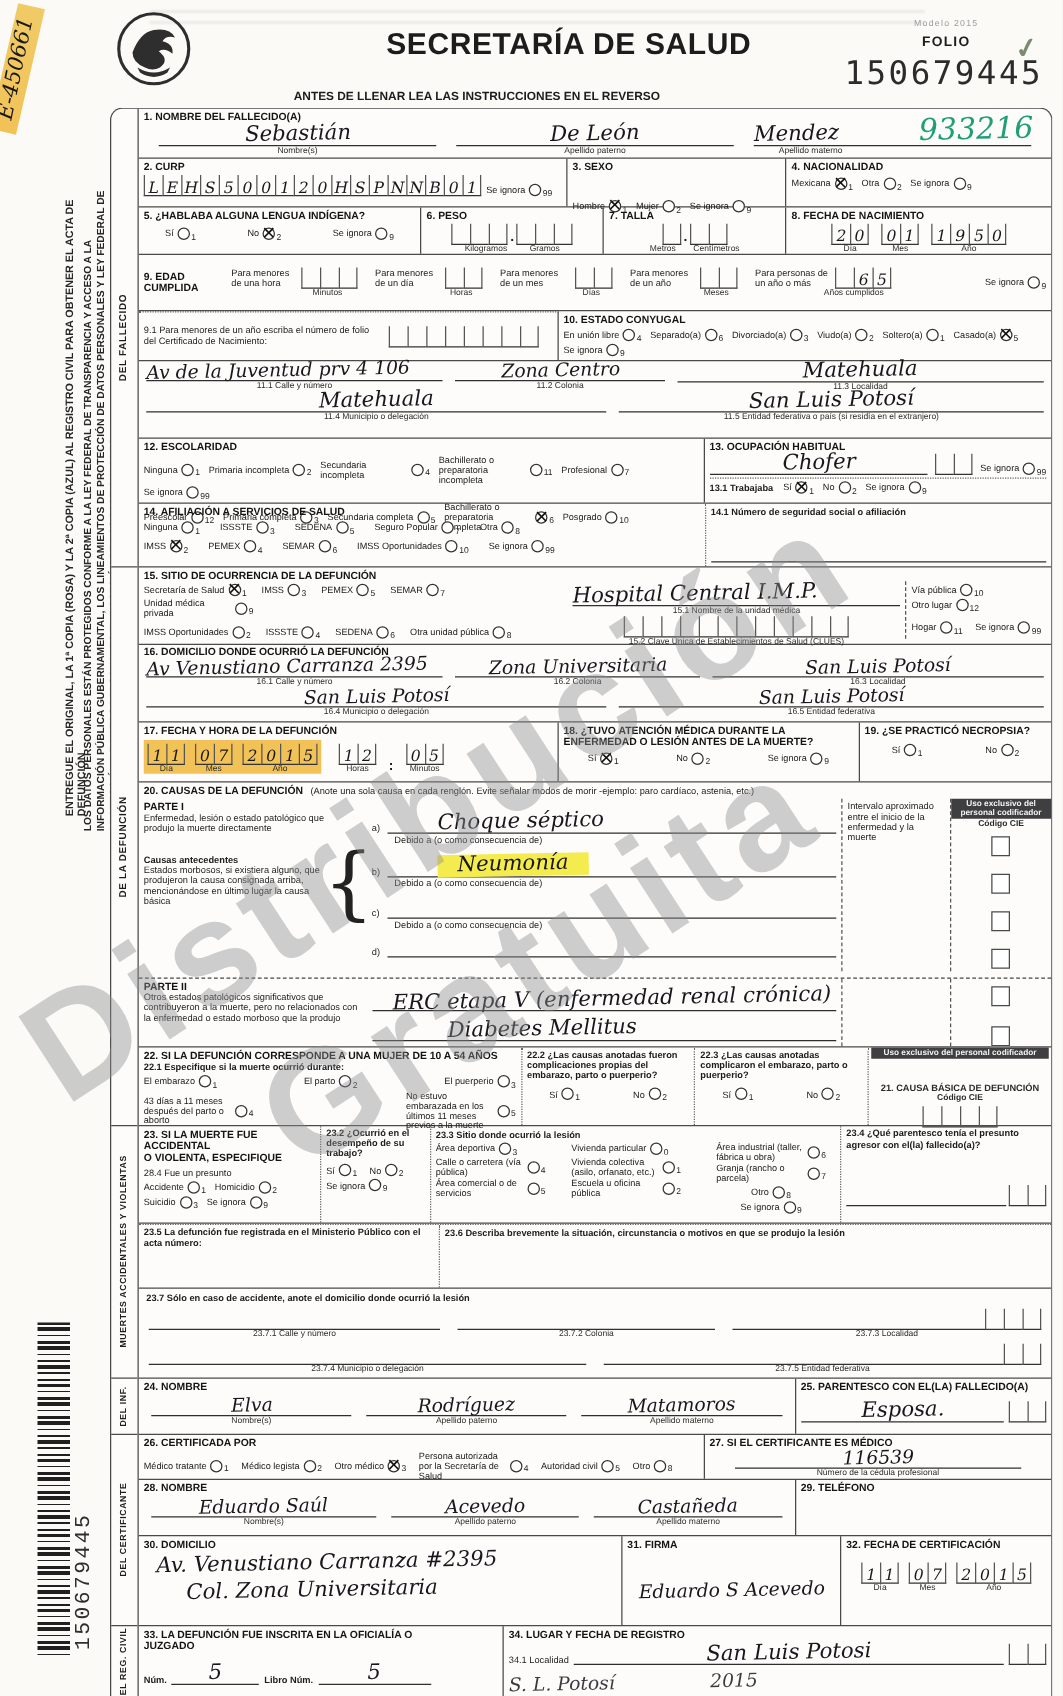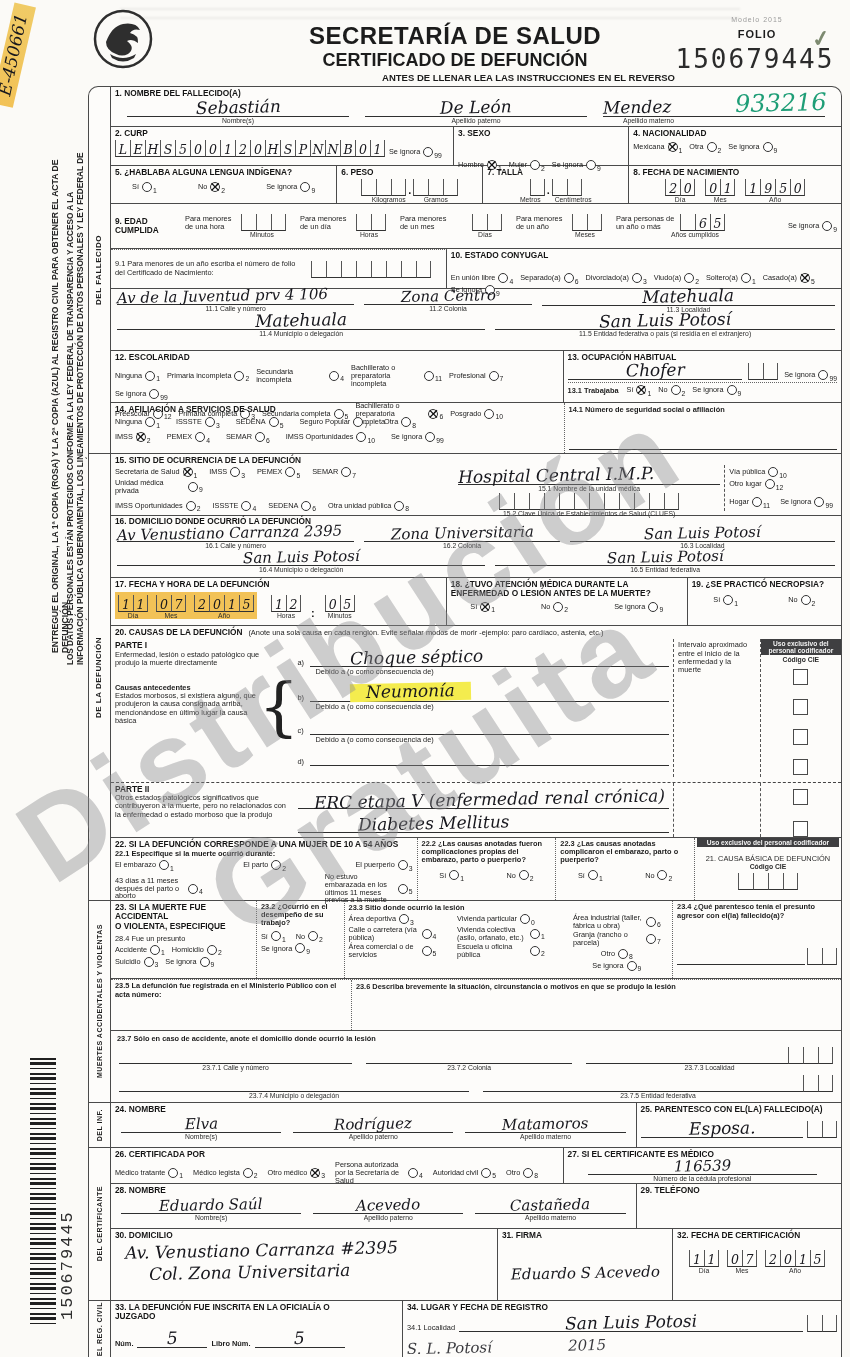--- a/index.html
+++ b/index.html
@@ -3,21 +3,21 @@
 <meta charset="utf-8">
 <style>
 *{margin:0;padding:0;box-sizing:border-box}
 html,body{width:850px;height:1357px}
 body{position:relative;background:#e9e7e3;font-family:"Liberation Sans",sans-serif;color:#1c1c1c;overflow:hidden}
 .page{position:absolute;inset:0;background:#fbfaf7}
 .bleed{position:absolute;opacity:.12;background:repeating-linear-gradient(to bottom,#7a7a7a 0 2px,transparent 2px 9px);filter:blur(1px)}
 
 .hdr-title1{position:absolute;top:22px;left:255px;width:400px;text-align:center;font-size:24px;font-weight:700;letter-spacing:.5px}
 .hdr-title2{position:absolute;top:50px;left:255px;width:400px;text-align:center;font-size:18px;font-weight:700}
-.hdr-title3{position:absolute;top:72px;left:235px;width:440px;text-align:right;font-size:9.5px;font-weight:700}
+.hdr-title3{position:absolute;top:72px;left:235px;width:440px;text-align:left;font-size:9.5px;font-weight:700}
 .hdr-model{position:absolute;top:16px;left:702px;width:110px;text-align:center;font-size:7px;color:#9b9b9b;letter-spacing:1px}
 .hdr-folio-l{position:absolute;top:28px;left:702px;width:110px;text-align:center;font-size:11px;font-weight:700;letter-spacing:1px}
 .hdr-folio-n{position:absolute;top:44px;left:660px;width:190px;text-align:center;font-family:"DejaVu Sans Mono",monospace;font-size:26px;color:#2b2b2b;letter-spacing:2px}
 .pencil-check{position:absolute;top:26px;left:812px;font-size:22px;color:#7d8a70;transform:rotate(-10deg);font-weight:700}
 .logo{position:absolute;top:8px;left:92px}
 
 .stamp{position:absolute;top:44px;left:-38px;transform:rotate(-77deg);transform-origin:center;background:linear-gradient(90deg,var(--orange),#f0cb66);padding:2px 10px}
 .stamp .hw{font-size:17px}
 .vtext{writing-mode:vertical-rl;transform:rotate(180deg)}
 .legal1{position:absolute;top:148px;left:50px;height:505px;font-size:8.6px;font-weight:700;color:#262626}
@@ -78,21 +78,20 @@
   <div class="bcnum vtext">150679445</div>
 
   <div class="logo">
     <svg width="62" height="62" viewBox="0 0 62 62">
       <circle cx="31" cy="31" r="28" fill="none" stroke="#2e2e2e" stroke-width="2.5"></circle>
       <path d="M14 34 Q20 18 31 16 Q44 14 48 22 Q41 20 38 25 Q47 27 46 35 Q40 30 35 33 Q44 40 36 46 Q30 49 24 46 Q14 42 14 34 Z" fill="#2e2e2e"></path>
       <path d="M18 46 Q31 54 44 46 L42 50 Q31 57 20 50 Z" fill="#2e2e2e"></path>
     </svg>
   </div>
   <div class="hdr-title1">SECRETARÍA DE SALUD</div>
-  <div class="hdr-title2">CERTIFICADO DE DEFUNCIÓN</div>
   <div class="hdr-title3">ANTES DE LLENAR LEA LAS INSTRUCCIONES EN EL REVERSO</div>
   <div class="hdr-model">Modelo 2015</div>
   <div class="hdr-folio-l">FOLIO</div>
   <div class="hdr-folio-n">150679445</div>
   <div class="pencil-check">✓</div>
 
   <div class="form">
 
     <div class="sidecol">
       <div class="sgrp" style="top:0;height:367px">
@@ -409,21 +408,21 @@
                     <span class="c"></span>
                   </span>
                   <span class="bx">
                     <span class="c"></span>
                   </span>
                 </span>
               </span>
               <span class="su" style="align-self:flex-end;width:34px">Horas</span>
             </span>
           <span class="fcol" style="align-items:center">
-              <span style="display:flex;align-items:flex-end;gap:20px">
+              <span style="display:flex;align-items:flex-end;gap:8px">
                 <span class="nt" style="width:52px;line-height:1.05">Para menores de un mes</span>
                 <span class="bxs">
                   <span class="bx">
                     <span class="c"></span>
                   </span>
                   <span class="bx">
                     <span class="c"></span>
                   </span>
                 </span>
               </span>
@@ -499,21 +498,21 @@
                   <span class="c"></span>
                 </span>
                 <span class="bx">
                   <span class="c"></span>
                 </span>
               </span>
             </div>
         </div>
         <div class="cell" style="width:54%">
           <div class="lb">10. ESTADO CONYUGAL</div>
-          <div class="ros" style="margin-top:13px">
+          <div class="ros" style="margin-top:3px">
               <span class="ro">
                 <span class="rl">En unión libre</span>
                 <span class="rc"></span>
                 <span class="rn">4</span>
               </span>
               <span class="ro">
                 <span class="rl">Separado(a)</span>
                 <span class="rc"></span>
                 <span class="rn">6</span>
               </span>
@@ -1180,21 +1179,21 @@
               </span>
               <span class="ro">
                 <span class="rl">No</span>
                 <span class="rc"></span>
                 <span class="rn">2</span>
               </span>
             </div>
         </div>
         <div class="cell" style="width:20%;padding:0 2px">
           <div class="ub">Uso exclusivo del personal codificador</div>
-          <div class="su" style="font-weight:400;font-size:7.4px;margin-top:8px">21. CAUSA BÁSICA DE DEFUNCIÓN</div>
+          <div class="su" style="font-weight:700;font-size:7.4px;margin-top:20px">21. CAUSA BÁSICA DE DEFUNCIÓN</div>
           <div class="su" style="font-weight:700">Código CIE</div>
           <div style="display:flex;justify-content:center;margin-top:3px">
               <span class="bxs">
                 <span class="bx">
                   <span class="c"></span>
                 </span>
                 <span class="bx">
                   <span class="c"></span>
                 </span>
                 <span class="bx">

